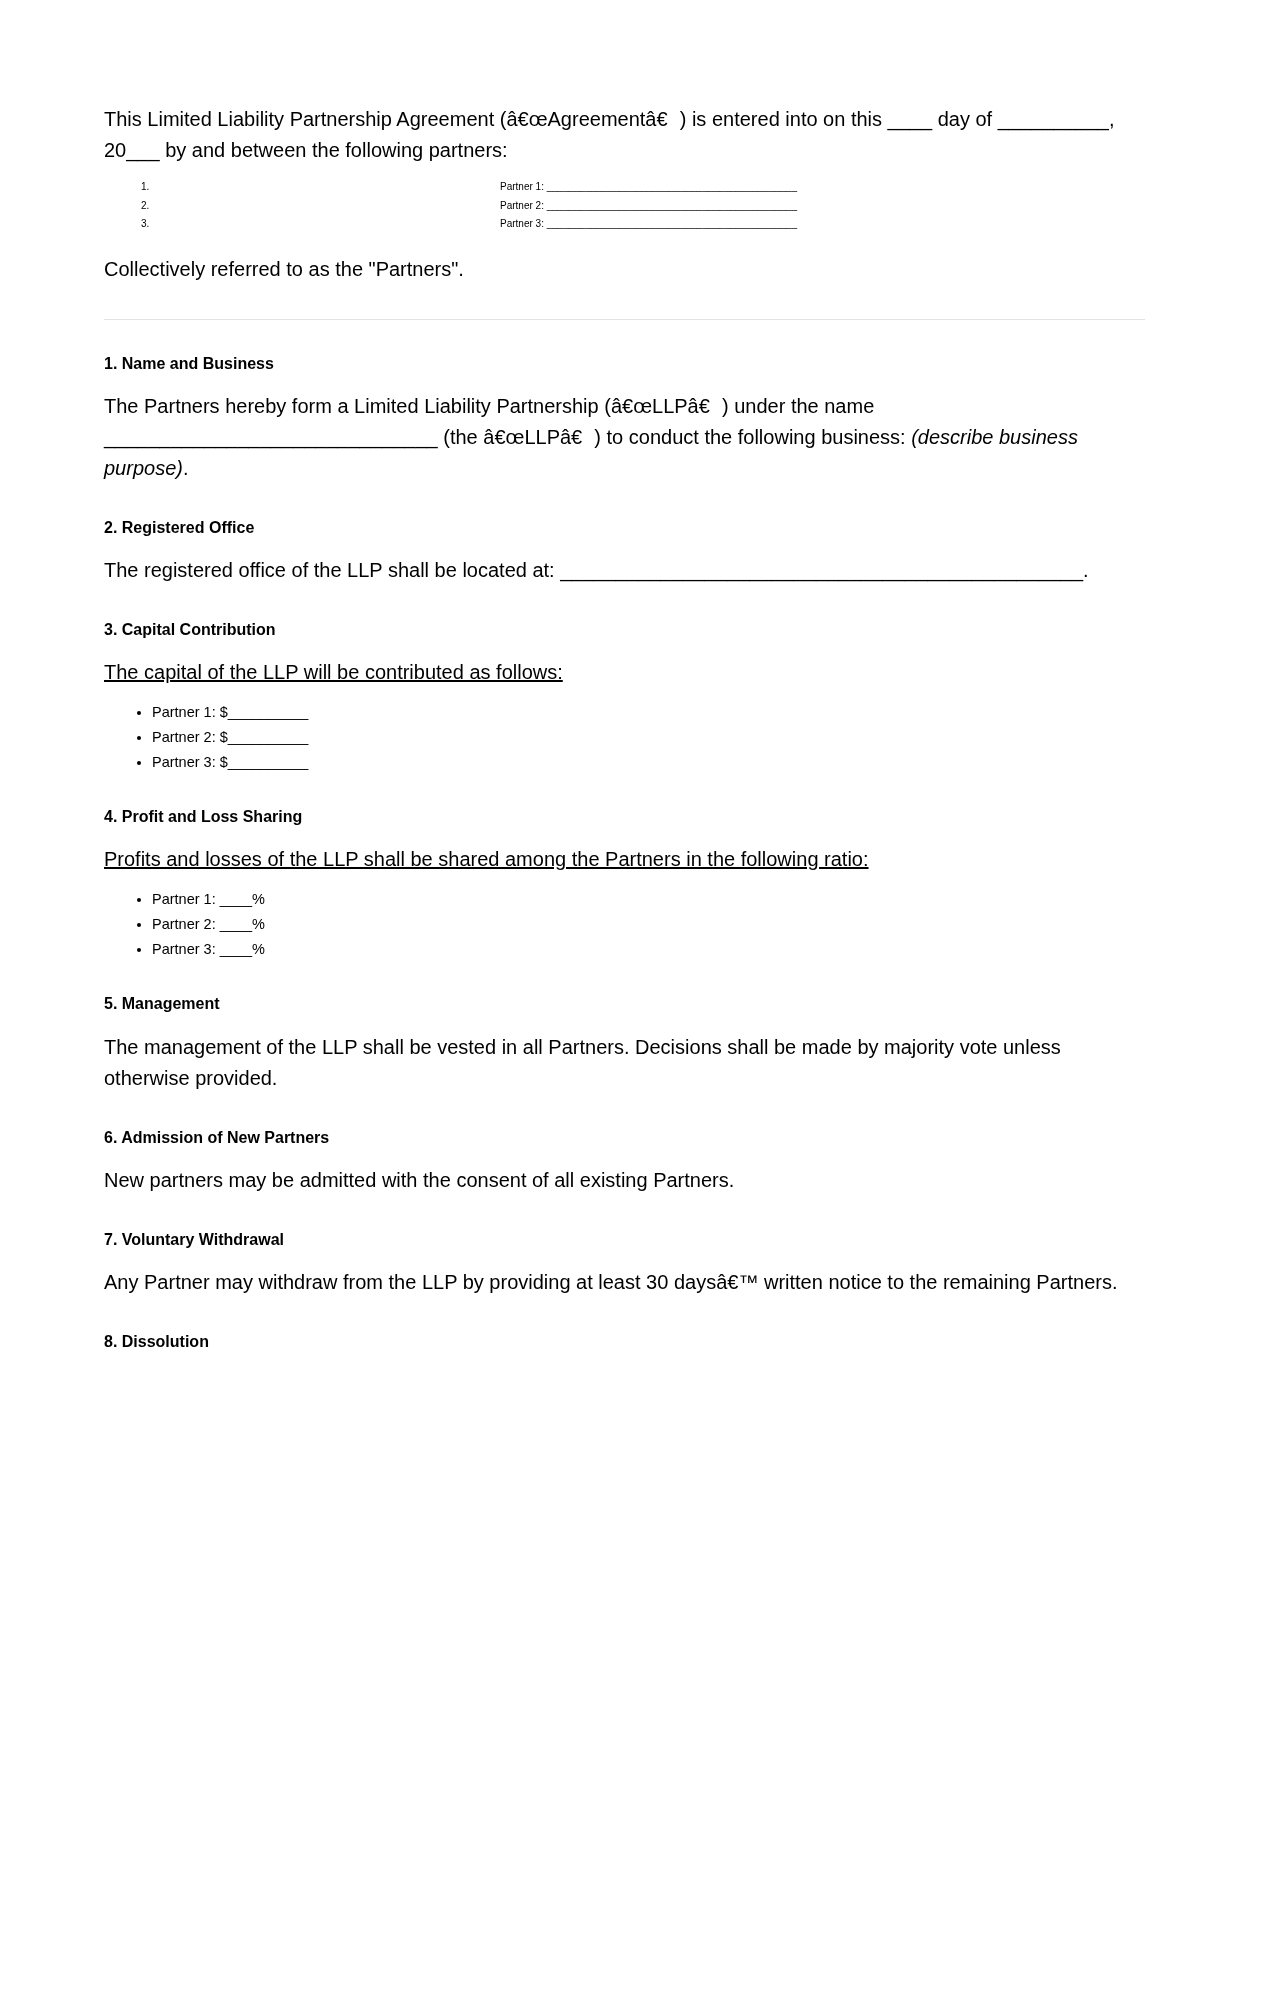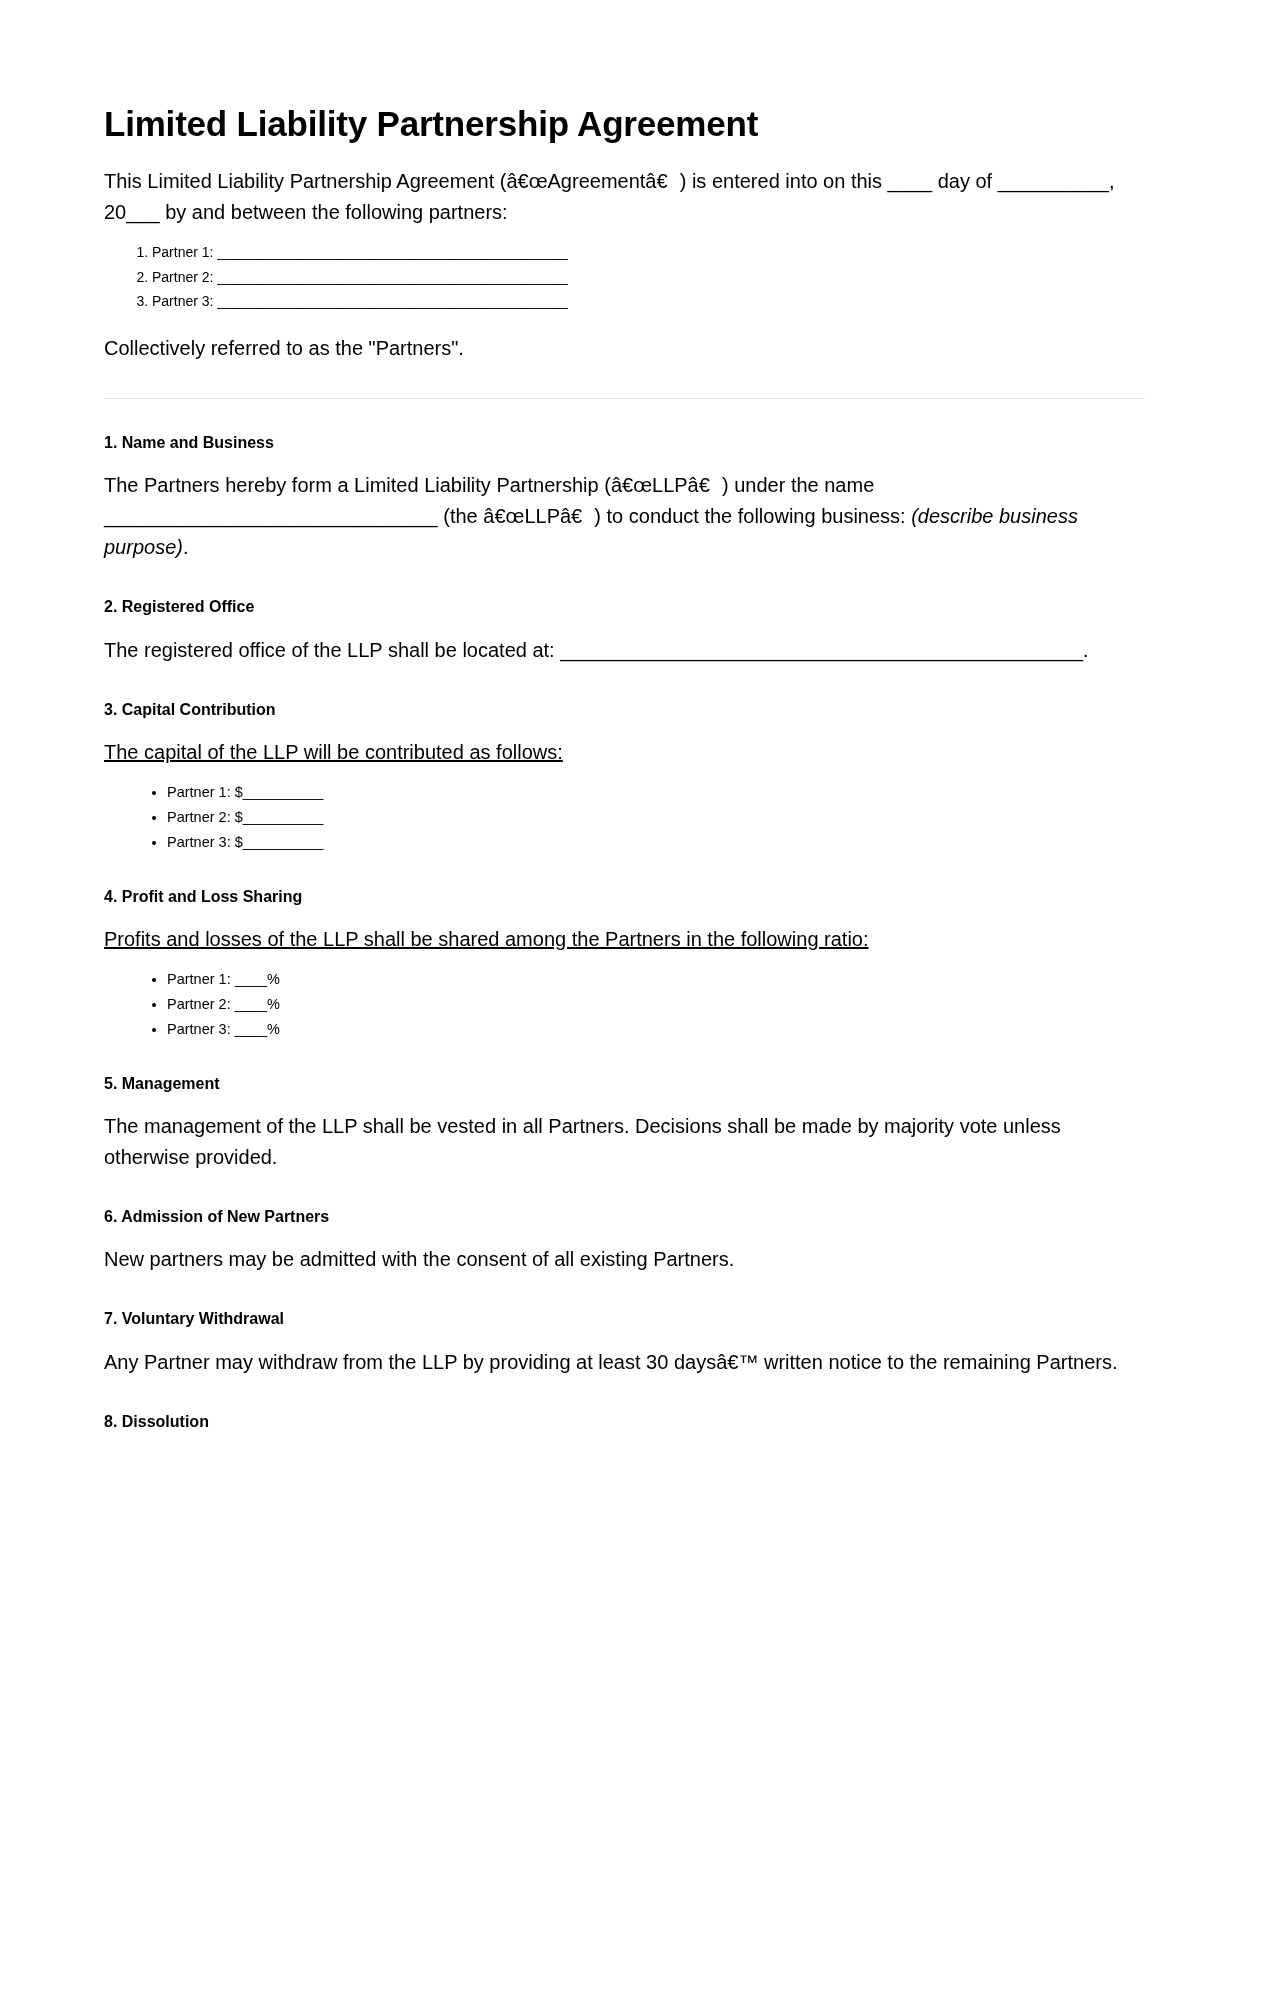--- a/index.html
+++ b/index.html
@@ -48,52 +48,52 @@
   }
   hr.rule {
     border: 0;
     border-top: 1px solid #e3e3e3;
     margin: 34px 0 28px 0;
     height: 0;
   }
   ol.partner-list {
     margin: 14px 0 22px 0;
     padding-left: 48px;
-    font-size: 14px;
+    font-size: 10px;
     line-height: 1.0;
+    text-align: center;
   }
   ol.partner-list li {
     margin: 0 0 4px 0;
     padding: 0;
     line-height: 1.45;
   }
   ul.bullet-list {
     margin: 14px 0 18px 0;
     padding-left: 48px;
     font-size: 14.5px;
     list-style-type: disc;
   }
   ul.bullet-list li {
-    margin: 0 0 4px 15px;
+    margin: 0 0 4px 0;
     padding: 0;
     line-height: 1.45;
   }
   em.italic-note {
     font-style: italic;
   }
   .spacer-bottom {
     height: 620px;
   }
 </style>
 </head>
 <body>
 
 <div class="page">
 
-  <h1 class="doc-title">Limited Liability Partnership Agreement</h1>
 
   <p class="body-text">This Limited Liability Partnership Agreement (â€œAgreementâ€) is entered into on this ____ day of __________, 20___ by and between the following partners:</p>
 
   <ol class="partner-list">
     <li>Partner 1: _____________________________________________</li>
     <li>Partner 2: _____________________________________________</li>
     <li>Partner 3: _____________________________________________</li>
   </ol>
 
   <p class="body-text">Collectively referred to as the "Partners".</p>

